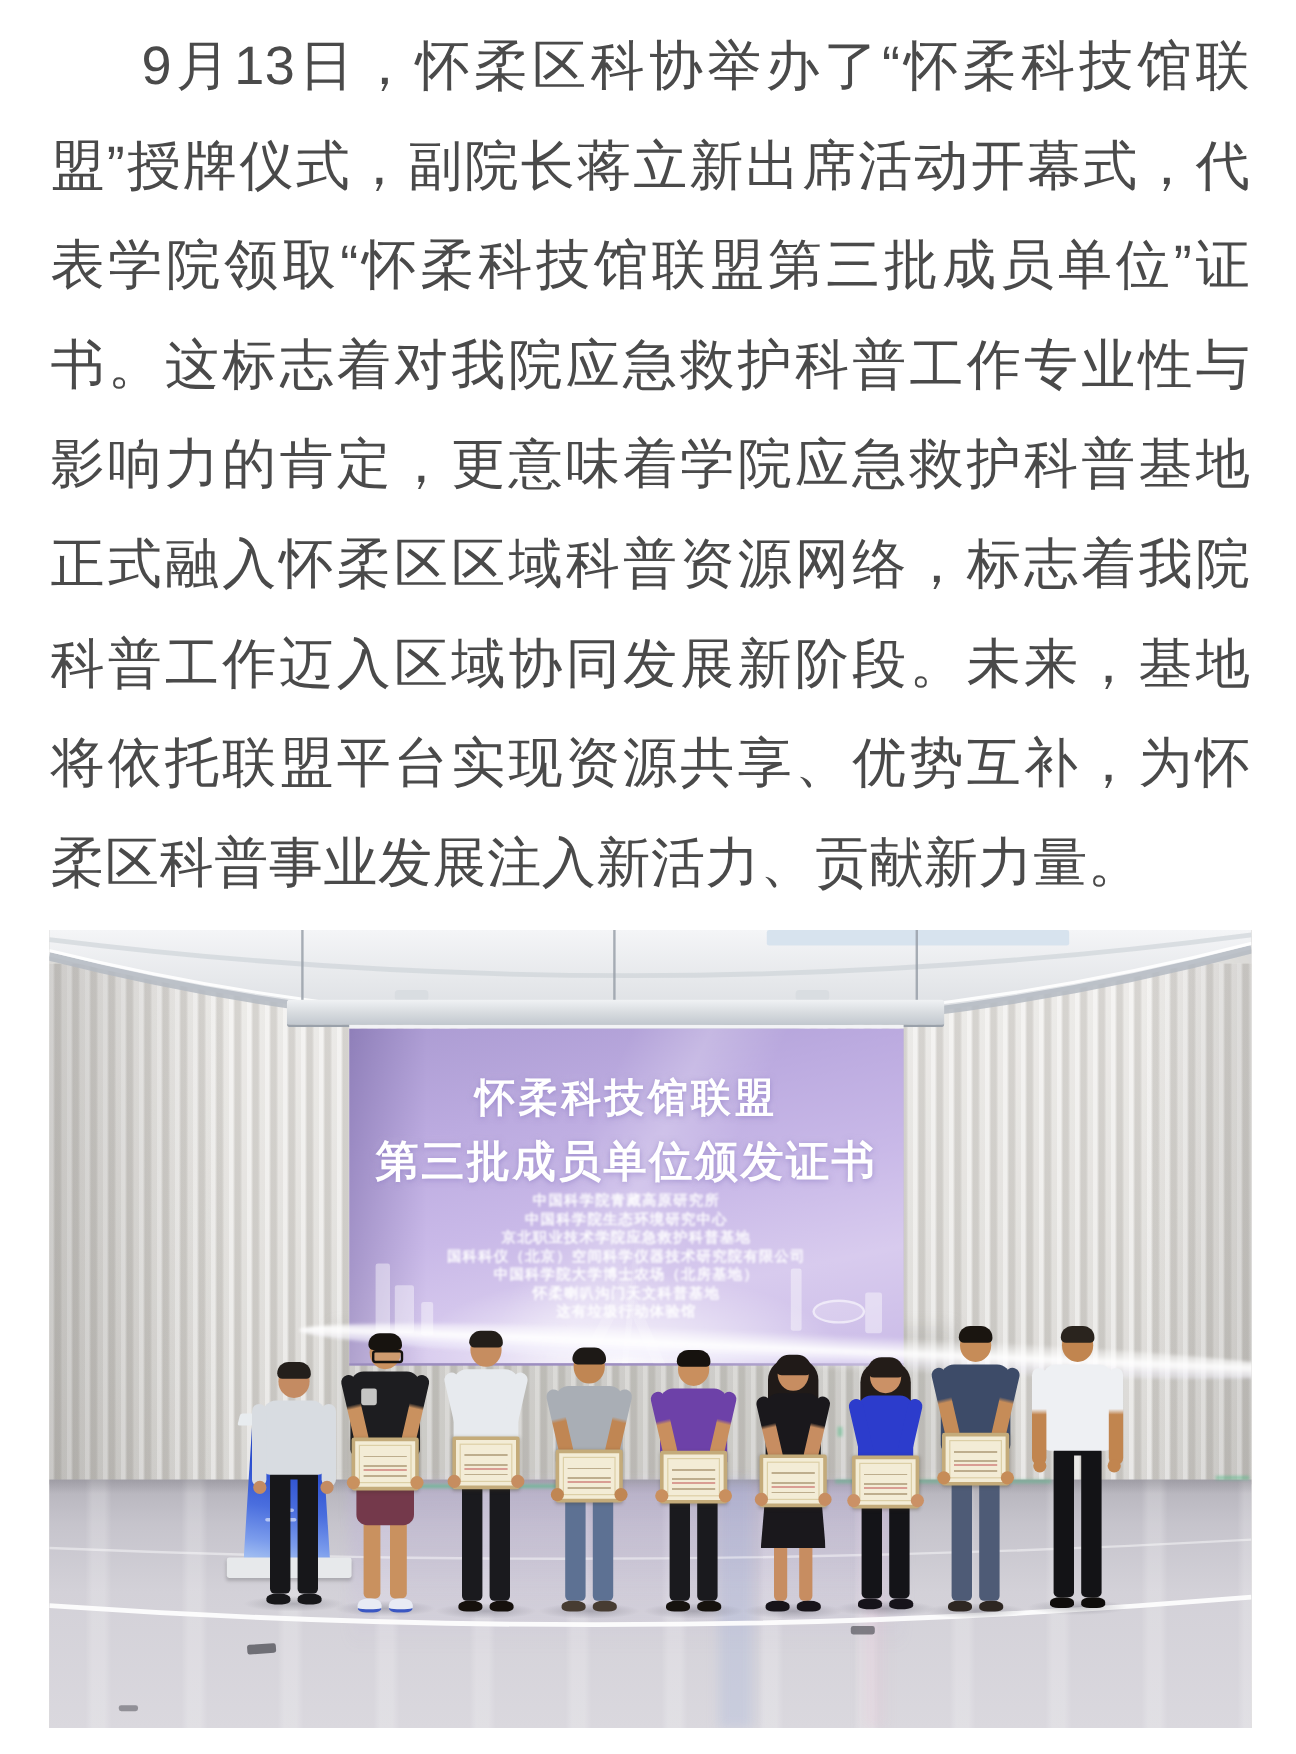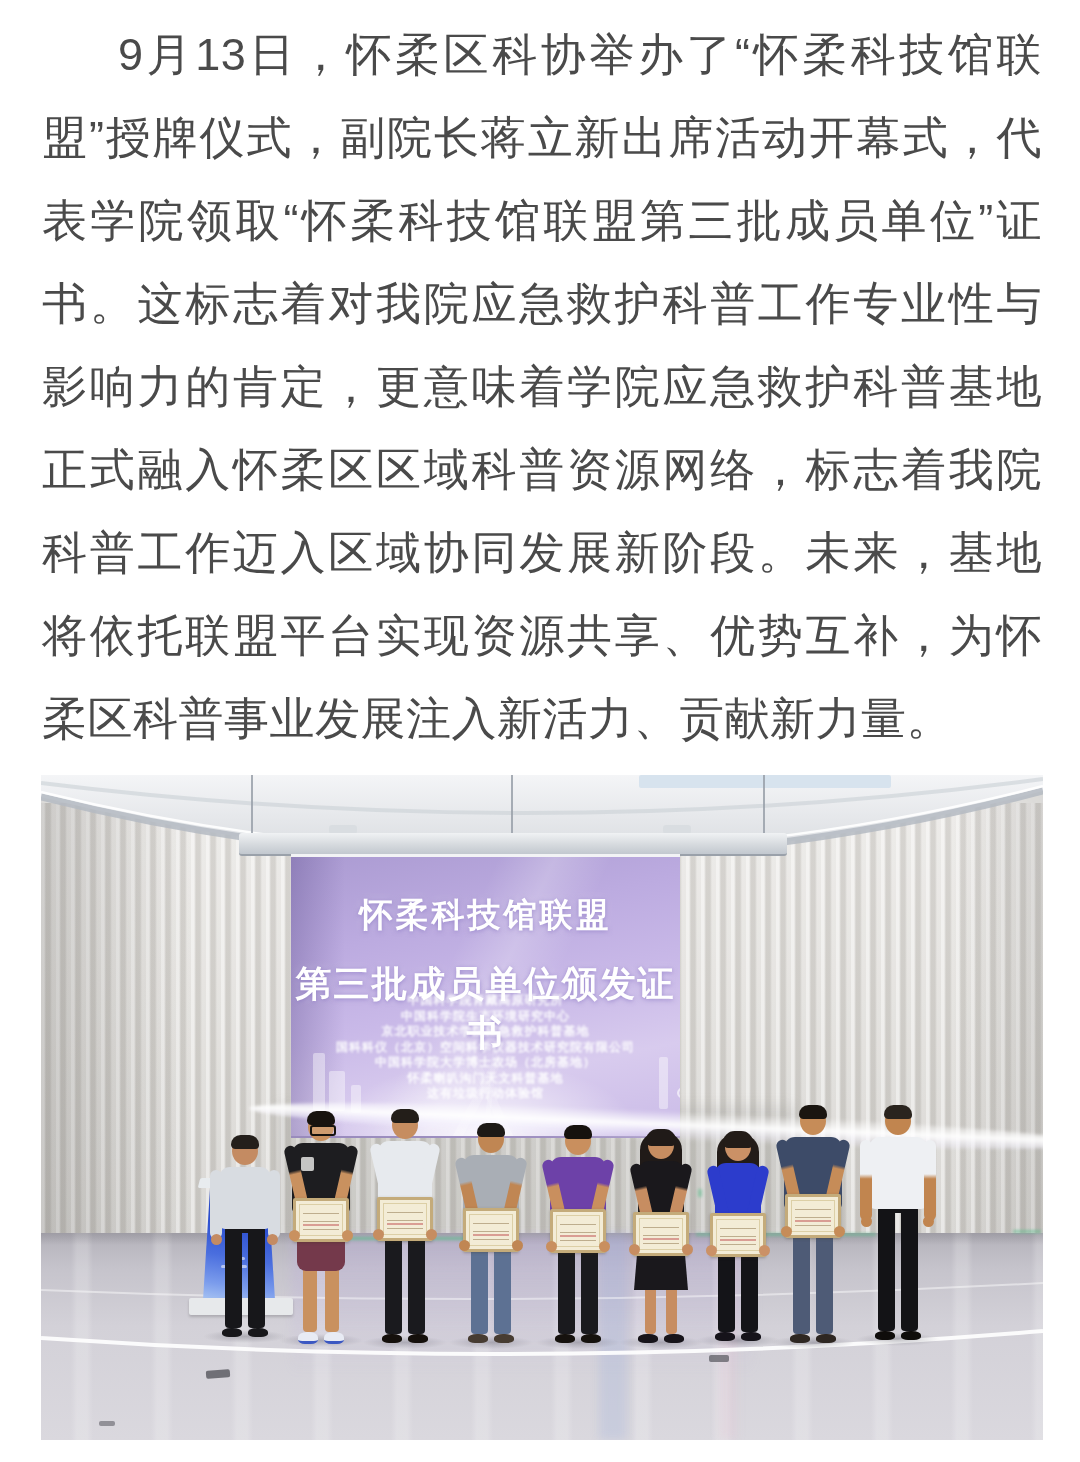--- a/index.html
+++ b/index.html
@@ -17,33 +17,33 @@
   .shade-l{left:0;top:28px;width:150px;height:434px;background:linear-gradient(90deg,rgba(110,108,105,.26),rgba(110,108,105,0));}
   .shade-r{right:0;top:28px;width:90px;height:434px;background:linear-gradient(270deg,rgba(120,118,115,.20),rgba(120,118,115,0));}
   .shade-c{left:235px;top:330px;width:520px;height:132px;background:rgba(130,128,124,.16);filter:blur(6px);}
   
   .ceiling{left:0;top:0;width:1002px;height:150px;}
   .cable{top:0;width:2px;background:#99a0a9;opacity:.85;}
   .beam{left:198px;top:58px;width:548px;height:21px;border-radius:3px;
     background:linear-gradient(180deg,#f0f2f4 0%,#d6dade 55%,#c2c8cf 100%);border-bottom:2px solid #9aa1aa;}
   .bracket{top:50px;width:28px;height:9px;background:#d9dde1;border-radius:3px;}
   
-  .screen{left:250px;top:79px;width:389px;height:279px;border-top:3px solid #f2f3f5;
+  .screen{left:250px;top:79px;width:462px;height:279px;border-top:3px solid #f2f3f5;
     border-bottom:2px solid rgba(120,110,150,.35);
     background:linear-gradient(168deg,#ab9bd2 0%,#bcabe0 28%,#c9b9e8 52%,#d8cbee 74%,#cabbe7 100%);overflow:hidden;}
   .scr-edge{left:0;top:0;width:14%;height:100%;background:linear-gradient(90deg,rgba(70,55,120,.28),rgba(70,55,120,0));}
   .scr-diag{left:0;top:0;width:100%;height:100%;background:linear-gradient(115deg,transparent 40%,rgba(255,255,255,.22) 51%,transparent 62%);}
   .scr-glow{left:0;bottom:0;width:100%;height:110px;background:radial-gradient(55% 95% at 50% 100%,rgba(255,255,255,.9),rgba(255,255,255,0) 72%);}
   .ray{bottom:-12px;width:9px;height:130px;background:linear-gradient(0deg,rgba(255,255,255,.55),rgba(255,255,255,0));transform-origin:bottom center;opacity:.55;}
   .bld{background:rgba(255,255,255,.42);border-radius:2px;filter:blur(.4px);}
   .dome{border:2px solid rgba(255,255,255,.55);border-radius:50%;background:rgba(255,255,255,.18);}
   .scr-title{left:0;top:36px;width:100%;text-align:center;font-size:33px;font-weight:bold;color:#fff;
     letter-spacing:3px;text-shadow:0 1px 5px rgba(118,95,185,.65),0 0 8px rgba(255,255,255,.35);}
   .scr-sub{left:0;top:87px;width:100%;text-align:center;font-size:36px;font-weight:bold;color:#fff;
-    letter-spacing:2px;text-shadow:0 1px 5px rgba(118,95,185,.65),0 0 8px rgba(255,255,255,.35);margin-top:16px;}
+    letter-spacing:2px;text-shadow:0 1px 5px rgba(118,95,185,.65),0 0 8px rgba(255,255,255,.35);}
   .scr-orgs{left:0;top:136px;width:100%;text-align:center;color:rgba(255,255,255,.92);font-size:12px;
     line-height:15.5px;font-weight:bold;letter-spacing:1px;filter:blur(1.1px);}
   .scr-orgs div{position:static;}
   
   .swoosh{left:208px;top:336px;width:840px;height:30px;border-radius:50%;transform:rotate(2.4deg);
     background:linear-gradient(180deg,rgba(255,255,255,0) 0%,rgba(255,255,255,.95) 45%,rgba(246,244,255,.5) 72%,rgba(255,255,255,0) 100%);
     filter:blur(1.5px);}
   .green{background:#5fbd8e;filter:blur(1.5px);}
   
   .floor{left:0;top:458px;width:1002px;height:207px;

